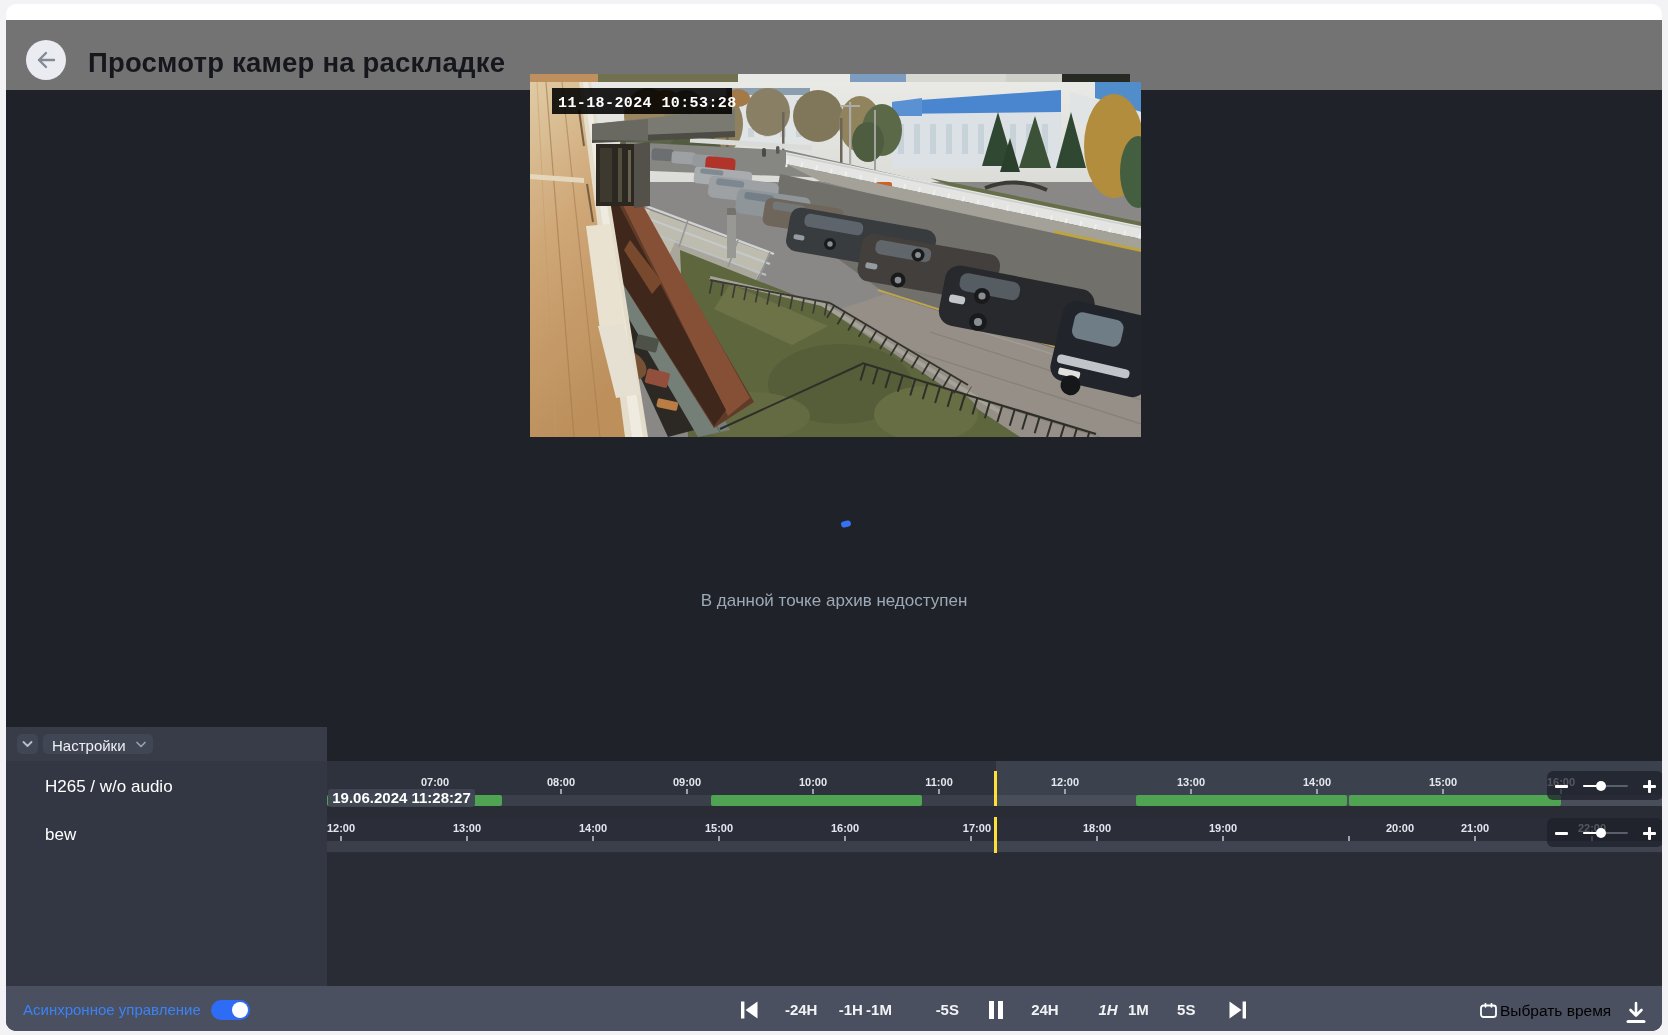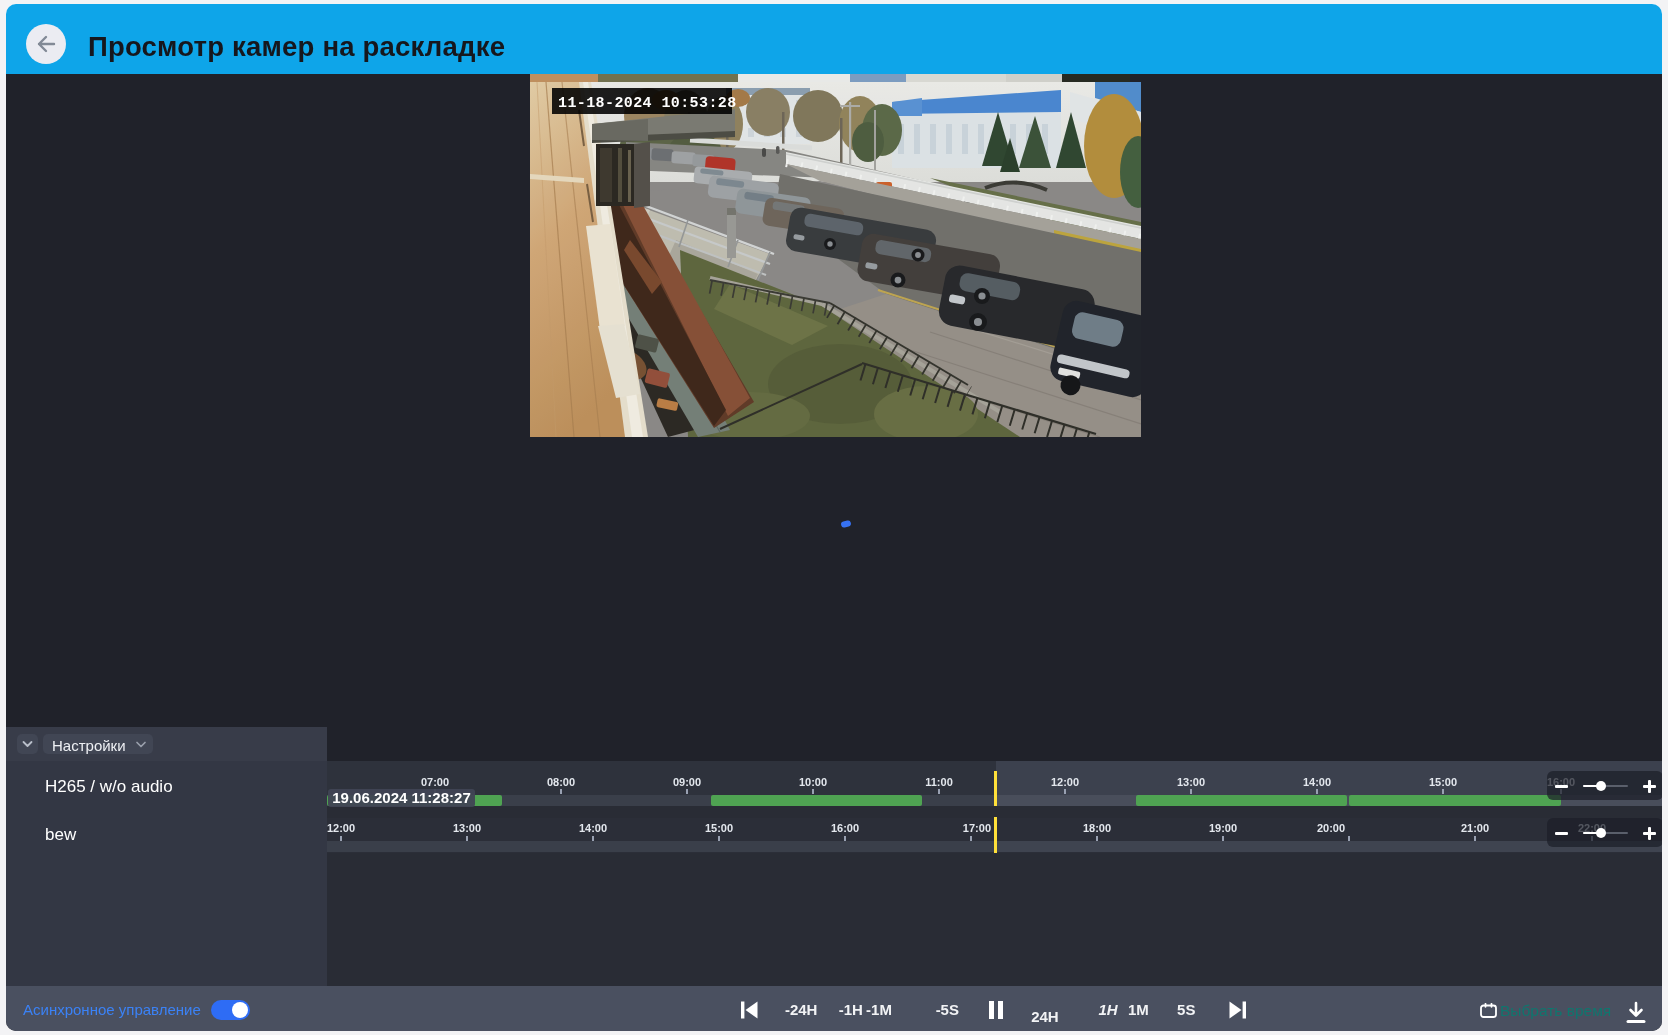--- a/index.html
+++ b/index.html
@@ -1,20 +1,20 @@
 <!DOCTYPE html>
 <html><head>
 <meta charset="utf-8">
 <style>
   * { margin:0; padding:0; box-sizing:border-box; }
   html,body { width:1668px; height:1035px; background:#f3f3f5; font-family:"Liberation Sans",sans-serif; overflow:hidden; }
   .card { position:absolute; left:6px; top:4px; width:1656px; height:1027px; border-radius:10px; background:#ffffff; overflow:hidden; }
   .mainbg { position:absolute; left:0; top:70px; width:1656px; height:957px; background:#20222a; }
   .abs { position:absolute; }
-  .header { position:absolute; left:0; top:0; width:100%; height:70px; background:#0ea5e9; }
+  .header { position:absolute; left:0; top:16px; width:100%; height:70px; background:#737373; }
   .backbtn { position:absolute; left:20px; top:20px; width:40px; height:40px; border-radius:50%; background:#ebecf2; }
   .title { position:absolute; left:82px; top:27px; font-size:27.5px; font-weight:bold; color:#16171d; letter-spacing:0.2px; }
   .panel { position:absolute; left:0; top:723px; width:321px; height:259px; background:#333744; }
   .panelhead { position:absolute; left:0; top:723px; width:321px; height:34px; background:#383c49; }
   .sqbtn { position:absolute; left:11px; top:730px; width:21px; height:20px; border-radius:5px; background:#414654; }
   .setbtn { position:absolute; left:37px; top:730px; width:110px; height:20px; border-radius:5px; background:#414654; }
   .camlabel { position:absolute; left:39px; color:#ffffff; font-size:17px; }
   .zone { position:absolute; left:321px; top:757px; width:1335px; height:226px; background:#292c35; }
   .blk1L { position:absolute; left:321px; top:757px; width:669px; height:45px; background:#2e323c; }
   .blk1R { position:absolute; left:990px; top:757px; width:666px; height:45px; background:#3c414e; }
@@ -24,21 +24,21 @@
   .hlabel { position:absolute; font-size:11px; font-weight:bold; color:#e3e7ed; width:40px; margin-left:-20px; text-align:center; }
   .seg { position:absolute; height:11px; border-radius:2px; background:#4fa352; }
   .cursor { position:absolute; left:988px; width:3px; background:#ffe03a; }
   .tooltip { position:absolute; left:322px; top:785px; width:147px; height:18px; background:rgba(64,69,84,0.95); border-radius:3px; color:#fff; font-size:15px; font-weight:bold; text-align:center; line-height:18px; }
   .zbox { position:absolute; left:1541px; width:116px; height:29px; background:rgba(28,31,40,0.72); border-radius:6px; }
   .bbar { position:absolute; left:0; top:982px; width:1656px; height:45px; background:#4a5060; }
   .bbar-label { position:absolute; left:17px; top:997px; font-size:15px; color:#3b82f6; }
   .toggle { position:absolute; left:205px; top:996px; width:39px; height:20px; border-radius:10px; background:#2e6cf5; }
   .toggle .knob { position:absolute; right:2px; top:2px; width:16px; height:16px; border-radius:50%; background:#fff; }
   .pbt { position:absolute; top:997px; font-size:15px; font-weight:600; color:#f2f3f5; transform:translateX(-50%); }
-  .vlabel { position:absolute; left:1494px; top:998px; font-size:15.5px; color:#0f766e; }
+  .vlabel { position:absolute; left:1494px; top:998px; font-size:15.5px; color:#000000; }
 </style>
 </head>
 <body>
 <div class="card">
   <div class="mainbg"></div>
   <div class="header">
     <div class="backbtn">
       <svg width="40" height="40" viewBox="0 0 40 40">
           <path d="M28 20 H13 M13 20 l7 -7 M13 20 l7 7" stroke="#828a96" stroke-width="2.4" fill="none" stroke-linecap="round"></path>
         </svg>
@@ -257,20 +257,21 @@
     <rect x="88" y="66" width="4" height="54" fill="#544f3e"></rect>
     <rect x="98" y="68" width="3" height="52" fill="#6b6450"></rect>
     <polygon points="104,62 120,60 120,124 104,126" fill="#55514a"></polygon>
     <rect width="611" height="355" fill="#57544b" opacity="0.05"></rect>
     <rect x="22" y="6" width="180" height="26" fill="#000" opacity="0.88"></rect>
     <text x="28" y="24.5" font-family="Liberation Mono, monospace" font-size="15" font-weight="bold" fill="#fff" letter-spacing="0.4">11-18-2024 10:53:28</text>
     </svg>
   </div>
 
   <div class="abs" style="left:835px;top:517px;width:10px;height:6px;background:#3671f2;border-radius:3px;transform:rotate(-15deg);"></div>
+  <div class="abs" style="left:0;top:586.5px;width:1656px;text-align:center;font-size:17px;color:#9da9b4;">В данной точке архив недоступен</div>
 
   <div class="panel"></div>
   <div class="panelhead"></div>
   <div class="sqbtn">
     <svg width="21" height="20">
         <path d="M6.5 8 l4 4 l4 -4" stroke="#b9bfca" stroke-width="1.8" fill="none" stroke-linecap="round" stroke-linejoin="round"></path>
       </svg>
   </div>
   <div class="setbtn">
     <span style="position:absolute;left:9px;top:3px;font-size:15px;color:#eef0f4;">Настройки</span>
@@ -318,21 +319,21 @@
   <div class="hlabel" style="left:713px;top:818px;">15:00</div>
   <div class="tick" style="left:712px;top:832px;"></div>
   <div class="hlabel" style="left:839px;top:818px;">16:00</div>
   <div class="tick" style="left:838px;top:832px;"></div>
   <div class="hlabel" style="left:965px;top:818px;text-align:right;">17:00</div>
   <div class="tick" style="left:964px;top:832px;"></div>
   <div class="hlabel" style="left:1091px;top:818px;">18:00</div>
   <div class="tick" style="left:1090px;top:832px;"></div>
   <div class="hlabel" style="left:1217px;top:818px;">19:00</div>
   <div class="tick" style="left:1216px;top:832px;"></div>
-  <div class="hlabel" style="left:1273px;top:818px;margin-left:32px;">20:00</div>
+  <div class="hlabel" style="left:1342px;top:818px;margin-left:32px;">20:00</div>
   <div class="tick" style="left:1342px;top:832px;"></div>
   <div class="hlabel" style="left:1469px;top:818px;">21:00</div>
   <div class="tick" style="left:1468px;top:832px;"></div>
   <div class="hlabel" style="left:1586px;top:818px;">22:00</div>
   <div class="tick" style="left:1585px;top:832px;"></div>
   <div class="seg" style="left:321px;top:791px;width:175px;"></div>
   <div class="seg" style="left:705px;top:791px;width:211px;"></div>
   <div class="seg" style="left:1130px;top:791px;width:211px;"></div>
   <div class="seg" style="left:1343px;top:791px;width:212px;"></div>
   <div class="cursor" style="top:767px;height:35px;"></div>
@@ -361,21 +362,21 @@
   <svg class="abs" style="left:734px;top:997px;" width="19" height="18" viewBox="0 0 19 18">
       <rect x="1" y="0.5" width="3.4" height="17" fill="#fff"></rect>
       <path d="M17.5 0.5 V17.5 L5.5 9 Z" fill="#fff"></path>
     </svg>
   <div class="pbt" style="left:795.2px;">-24H</div>
   <div class="pbt" style="left:844.8px;">-1H</div>
   <div class="pbt" style="left:873px;">-1M</div>
   <div class="pbt" style="left:941.3px;">-5S</div>
   <div class="abs" style="left:983px;top:996.5px;width:5.2px;height:18px;background:#fff;"></div>
   <div class="abs" style="left:991.7px;top:996.5px;width:5.2px;height:18px;background:#fff;"></div>
-  <div class="pbt" style="left:1038.9px;margin-top:7px;">24H</div>
+  <div class="pbt" style="left:1038.9px;">24H</div>
   <div class="pbt" style="left:1102px;font-style:italic;">1H</div>
   <div class="pbt" style="left:1132.3px;">1M</div>
   <div class="pbt" style="left:1180.3px;">5S</div>
   <svg class="abs" style="left:1222px;top:997px;" width="19" height="18" viewBox="0 0 19 18">
       <path d="M1.5 0.5 V17.5 L13.5 9 Z" fill="#fff"></path>
       <rect x="14.6" y="0.5" width="3.4" height="17" fill="#fff"></rect>
     </svg>
   <svg class="abs" style="left:1474px;top:999px;" width="17" height="15" viewBox="0 0 17 15">
       <rect x="1" y="2.5" width="15" height="11.5" rx="2.5" fill="none" stroke="#fff" stroke-width="1.8"></rect>
       <path d="M5.5 0.8 v3 M11.5 0.8 v3" stroke="#fff" stroke-width="1.8" stroke-linecap="round"></path>

